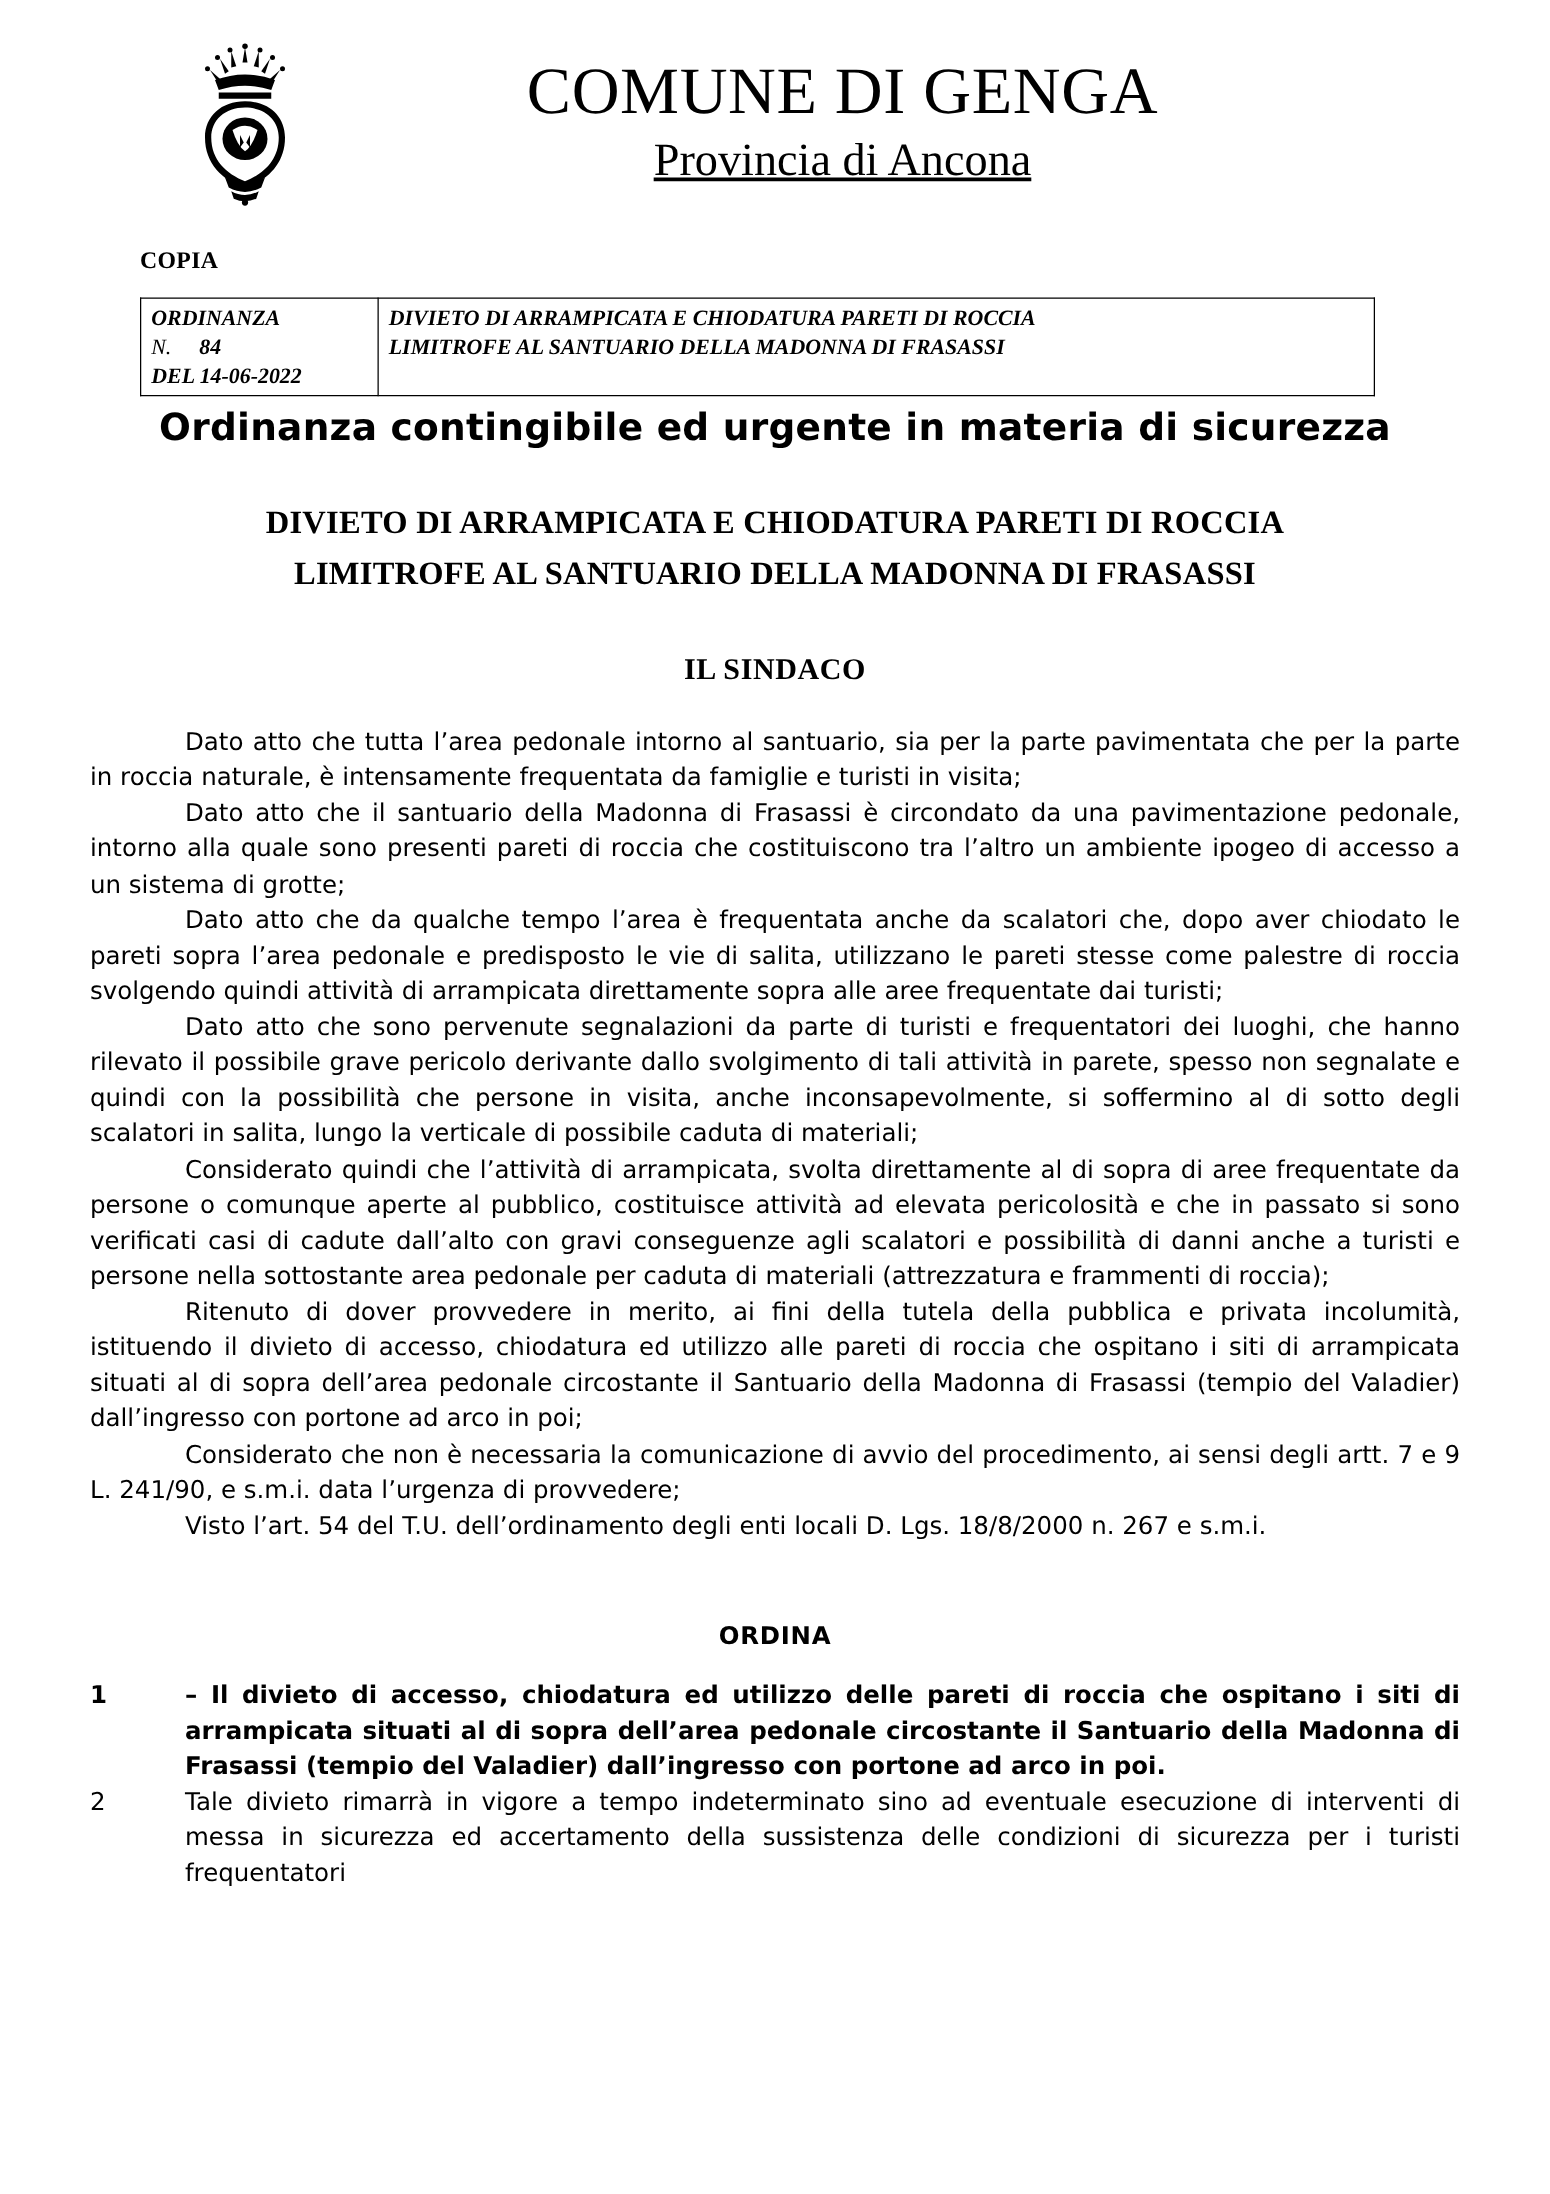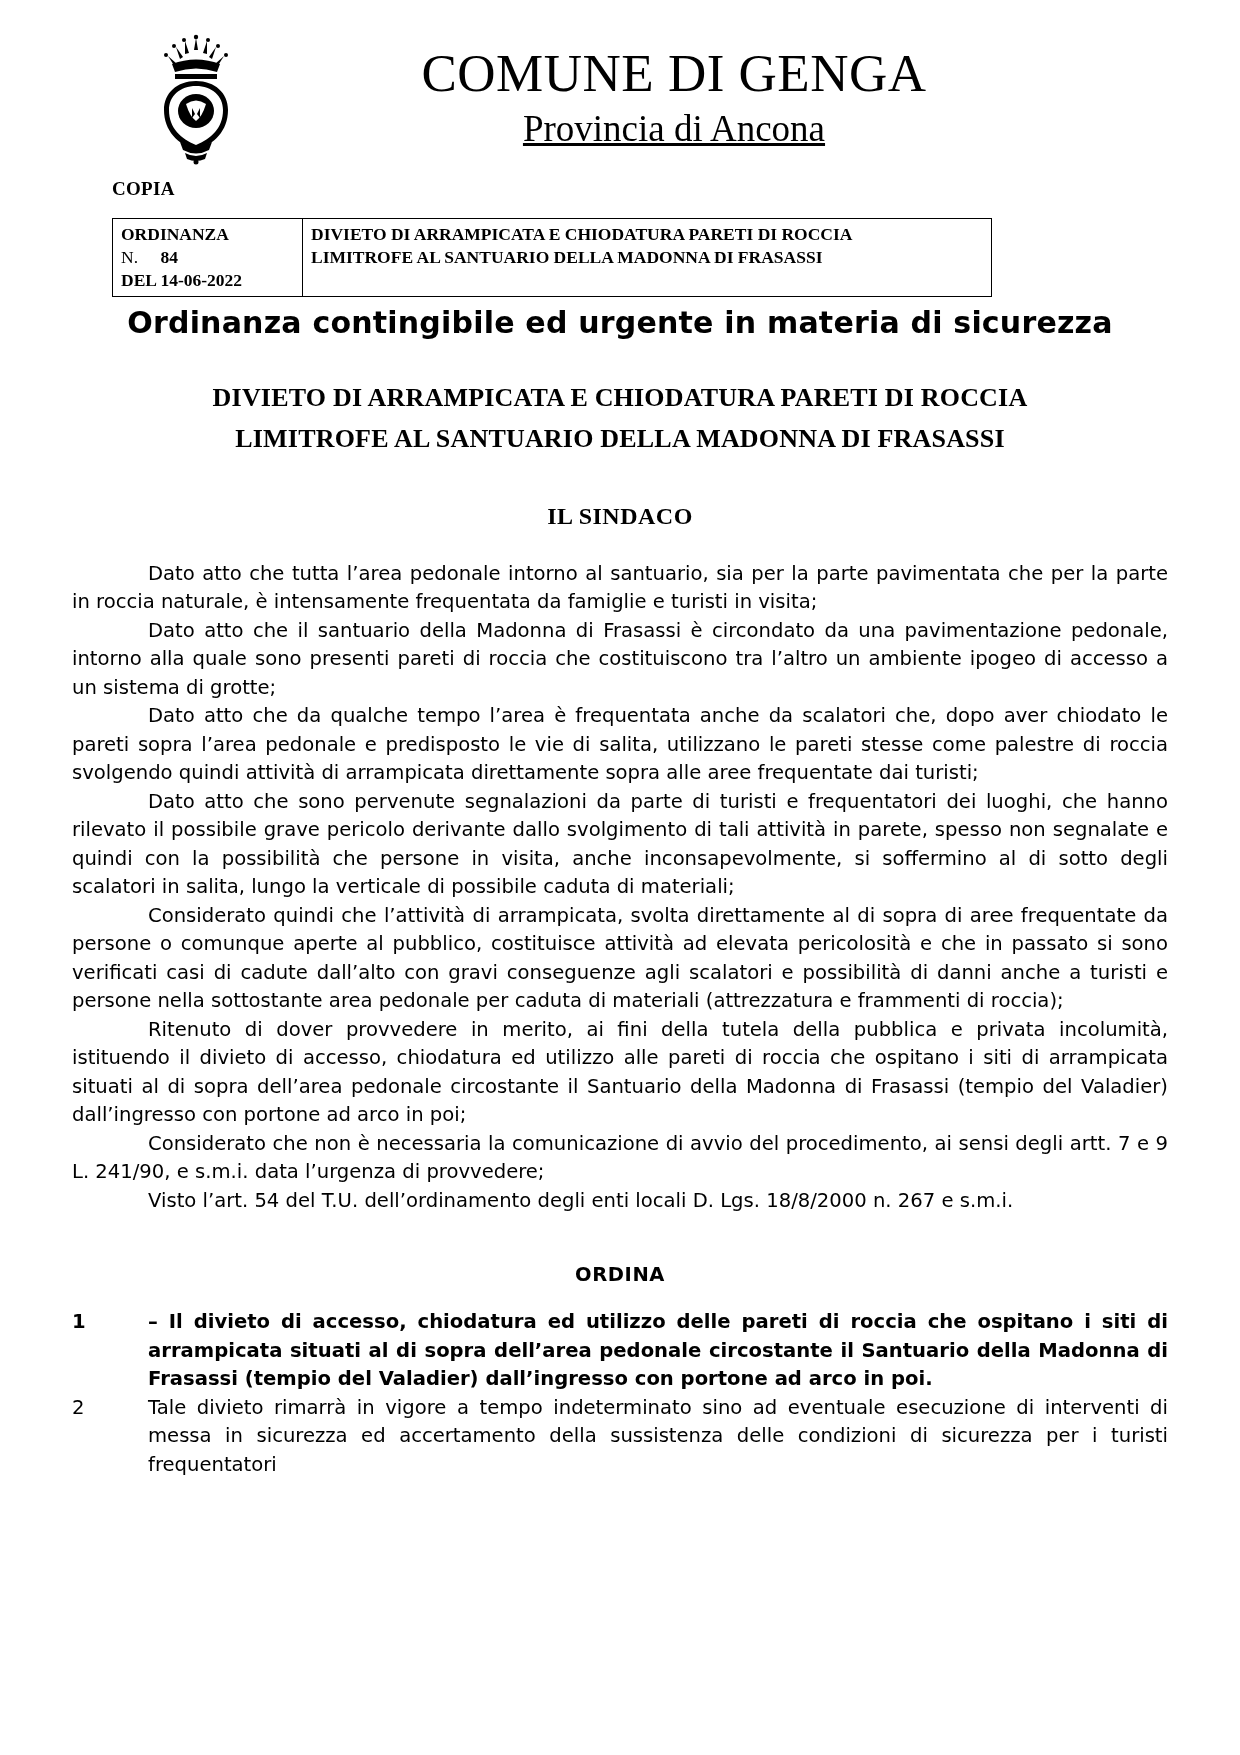--- a/index.html
+++ b/index.html
@@ -56,30 +56,31 @@
     line-height: 1.35;
     margin-top: 4px;
     text-decoration: underline;
   }
 
   
   .copia {
     font-family: "Liberation Serif", serif;
     font-weight: bold;
     font-size: 19px;
-    margin: 12px 0 0 112px;
+    margin: 32px 0 0 112px;
     letter-spacing: 0.3px;
   }
 
   
   .ord-table {
     margin: 18px 0 0 112px;
-    width: 880px;
+    width: 988px;
     border-collapse: collapse;
     table-layout: fixed;
+    font-style: italic;
   }
   .ord-table td {
     border: 1px solid #000;
     vertical-align: top;
     padding: 4px 6px 4px 8px;
     font-family: "Liberation Serif", serif;
     font-size: 17.5px;
     line-height: 1.32;
   }
   .ord-table td.left { width: 175px; }
@@ -112,21 +113,21 @@
     font-weight: bold;
     font-size: 24px;
     margin-top: 44px;
     letter-spacing: 0.5px;
   }
   .ordina-heading {
     text-align: center;
     font-family: "DejaVu Sans", sans-serif;
     font-weight: bold;
     font-size: 19.5px;
-    margin-top: 48px;
+    margin-top: 62px;
     letter-spacing: 0.6px;
   }
 
   
   .body-block {
     margin: 0 72px 0 72px;
     margin-top: 30px;
   }
   .para {
     font-family: "DejaVu Sans", sans-serif;

